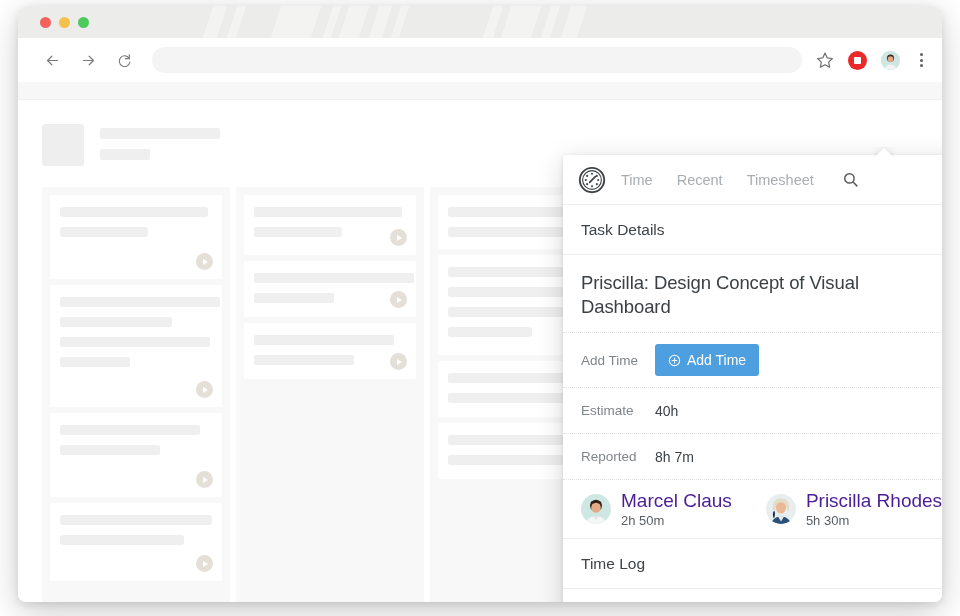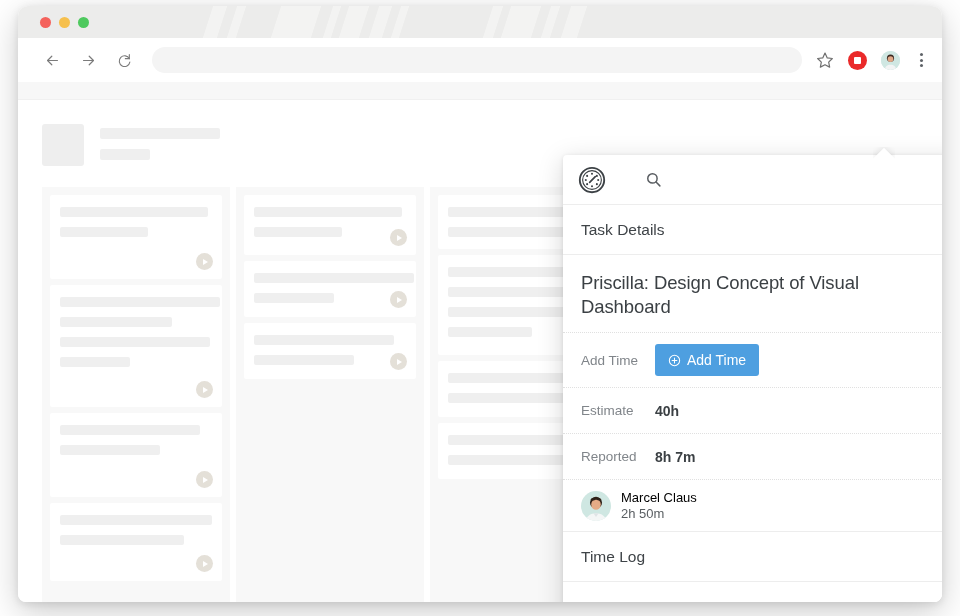--- a/index.html
+++ b/index.html
@@ -255,21 +255,21 @@
   .dots-icon { width: 15px; height: 13px; flex: 0 0 auto; }
 
   .row {
     display: flex;
     align-items: center;
     padding: 13px 18px;
     border-bottom: 1px dotted #e0e0e0;
     min-height: 46px;
   }
   .row-label { font-size: 13.5px; color: #80858a; width: 74px; flex: 0 0 auto; }
-  .row-value { font-size: 14px; color: #3b4044; font-weight: bold; }
+  .row-value { font-size: 14px; color: #3b4044; font-weight: normal; }
 
   .timer-row { padding: 11px 18px; }
   .btn-timer {
     background: #e8544c;
     color: #ffffff;
     border: none;
     border-radius: 3px;
     padding: 8px 13px;
     font-size: 14px;
     display: flex; align-items: center; gap: 7px;
@@ -294,21 +294,21 @@
 
   .people-row {
     display: flex;
     align-items: center;
     padding: 10px 18px;
     border-bottom: 1px solid #ededed;
     gap: 34px;
   }
   .person { display: flex; align-items: center; gap: 10px; }
   .person-text { display: flex; flex-direction: column; gap: 1px; }
-  .person-name { font-size: 13px; color: #000000; }
+  .person-name { font-size: 19px; color: #4c1d95; }
   .person-time { font-size: 13px; color: #595e62; }
 
   .avatar { width: 30px; height: 30px; border-radius: 50%; overflow: hidden; flex: 0 0 auto; position: relative; }
 </style>
 </head>
 <body>
 
 <div class="browser-window">
 
   <div class="titlebar">
@@ -484,20 +484,25 @@
             <circle cx="16" cy="9.4" r="1.1" fill="#3d4246"></circle>
             <circle cx="21.2" cy="11.6" r="1.1" fill="#3d4246"></circle>
             <circle cx="22.6" cy="16" r="1.1" fill="#3d4246"></circle>
             <circle cx="21.2" cy="20.4" r="1.1" fill="#3d4246"></circle>
             <circle cx="16" cy="22.6" r="1.1" fill="#3d4246"></circle>
             <circle cx="10.8" cy="20.4" r="1.1" fill="#3d4246"></circle>
             <circle cx="9.4" cy="16" r="1.1" fill="#3d4246"></circle>
             <circle cx="10.8" cy="11.6" r="1.1" fill="#3d4246"></circle>
           </svg>
         </span>
+        <nav class="pop-nav">
+          <a href="#">Time</a>
+          <a href="#">Recent</a>
+          <a href="#">Timesheet</a>
+        </nav>
         <span class="search-icon">
           <svg width="17" height="17" viewBox="0 0 24 24" fill="none" stroke="currentColor" stroke-width="2.1" stroke-linecap="round">
               <circle cx="10.5" cy="10.5" r="6.6"></circle>
               <line x1="15.6" y1="15.6" x2="21" y2="21"></line>
             </svg>
         </span>
       </div>
 
       <div class="sec-title">Task Details</div>
 
@@ -539,19 +544,35 @@
               <path d="M12.6 11.6c2-3.4 12.8-3.4 14.8.4-2.6 1.2-5 .4-7.4-.6-2.4 1.6-4.8 2-7.4.2z" fill="#2f2118"></path>
               <path d="M6.5 40c1-6.6 6.6-10.2 13.5-10.2S32.5 33.4 33.5 40z" fill="#f4f6f6"></path>
               <path d="M16.5 29.6h7l-3.5 5z" fill="#dfe4e6"></path>
             </svg>
           </span>
           <span class="person-text">
             <span class="person-name">Marcel Claus</span>
             <span class="person-time">2h 50m</span>
           </span>
         </div>
+        <div class="person">
+          <span class="avatar">
+            <svg width="30" height="30" viewBox="0 0 40 40">
+              <rect width="40" height="40" fill="#e8eef0"></rect>
+              <path d="M9 17c0-7.5 4.6-11.5 11-11.5S31 9.5 31 17c0 4-1.4 6-1.4 6l-3-5-12.6-1.5L11 24s-2-3-2-7z" fill="#e3dcc6"></path>
+              <ellipse cx="20" cy="18.5" rx="6.6" ry="7.6" fill="#eab894"></ellipse>
+              <path d="M7 40c1.2-6.4 6.6-10 13-10s11.8 3.6 13 10z" fill="#2a4f7a"></path>
+              <path d="M15.8 29.8h8.4L20 36.5z" fill="#e8eef0"></path>
+              <path d="M10.2 23c-1.6 3-1.4 7.4.6 9.6 1-3.6 1.4-6.8.8-9.6z" fill="#0f2947"></path>
+            </svg>
+          </span>
+          <span class="person-text">
+            <span class="person-name">Priscilla Rhodes</span>
+            <span class="person-time">5h 30m</span>
+          </span>
+        </div>
       </div>
 
       <div class="sec-title">Time Log</div>
 
     </div>
   </div>
 </div>
 
 </body></html>

